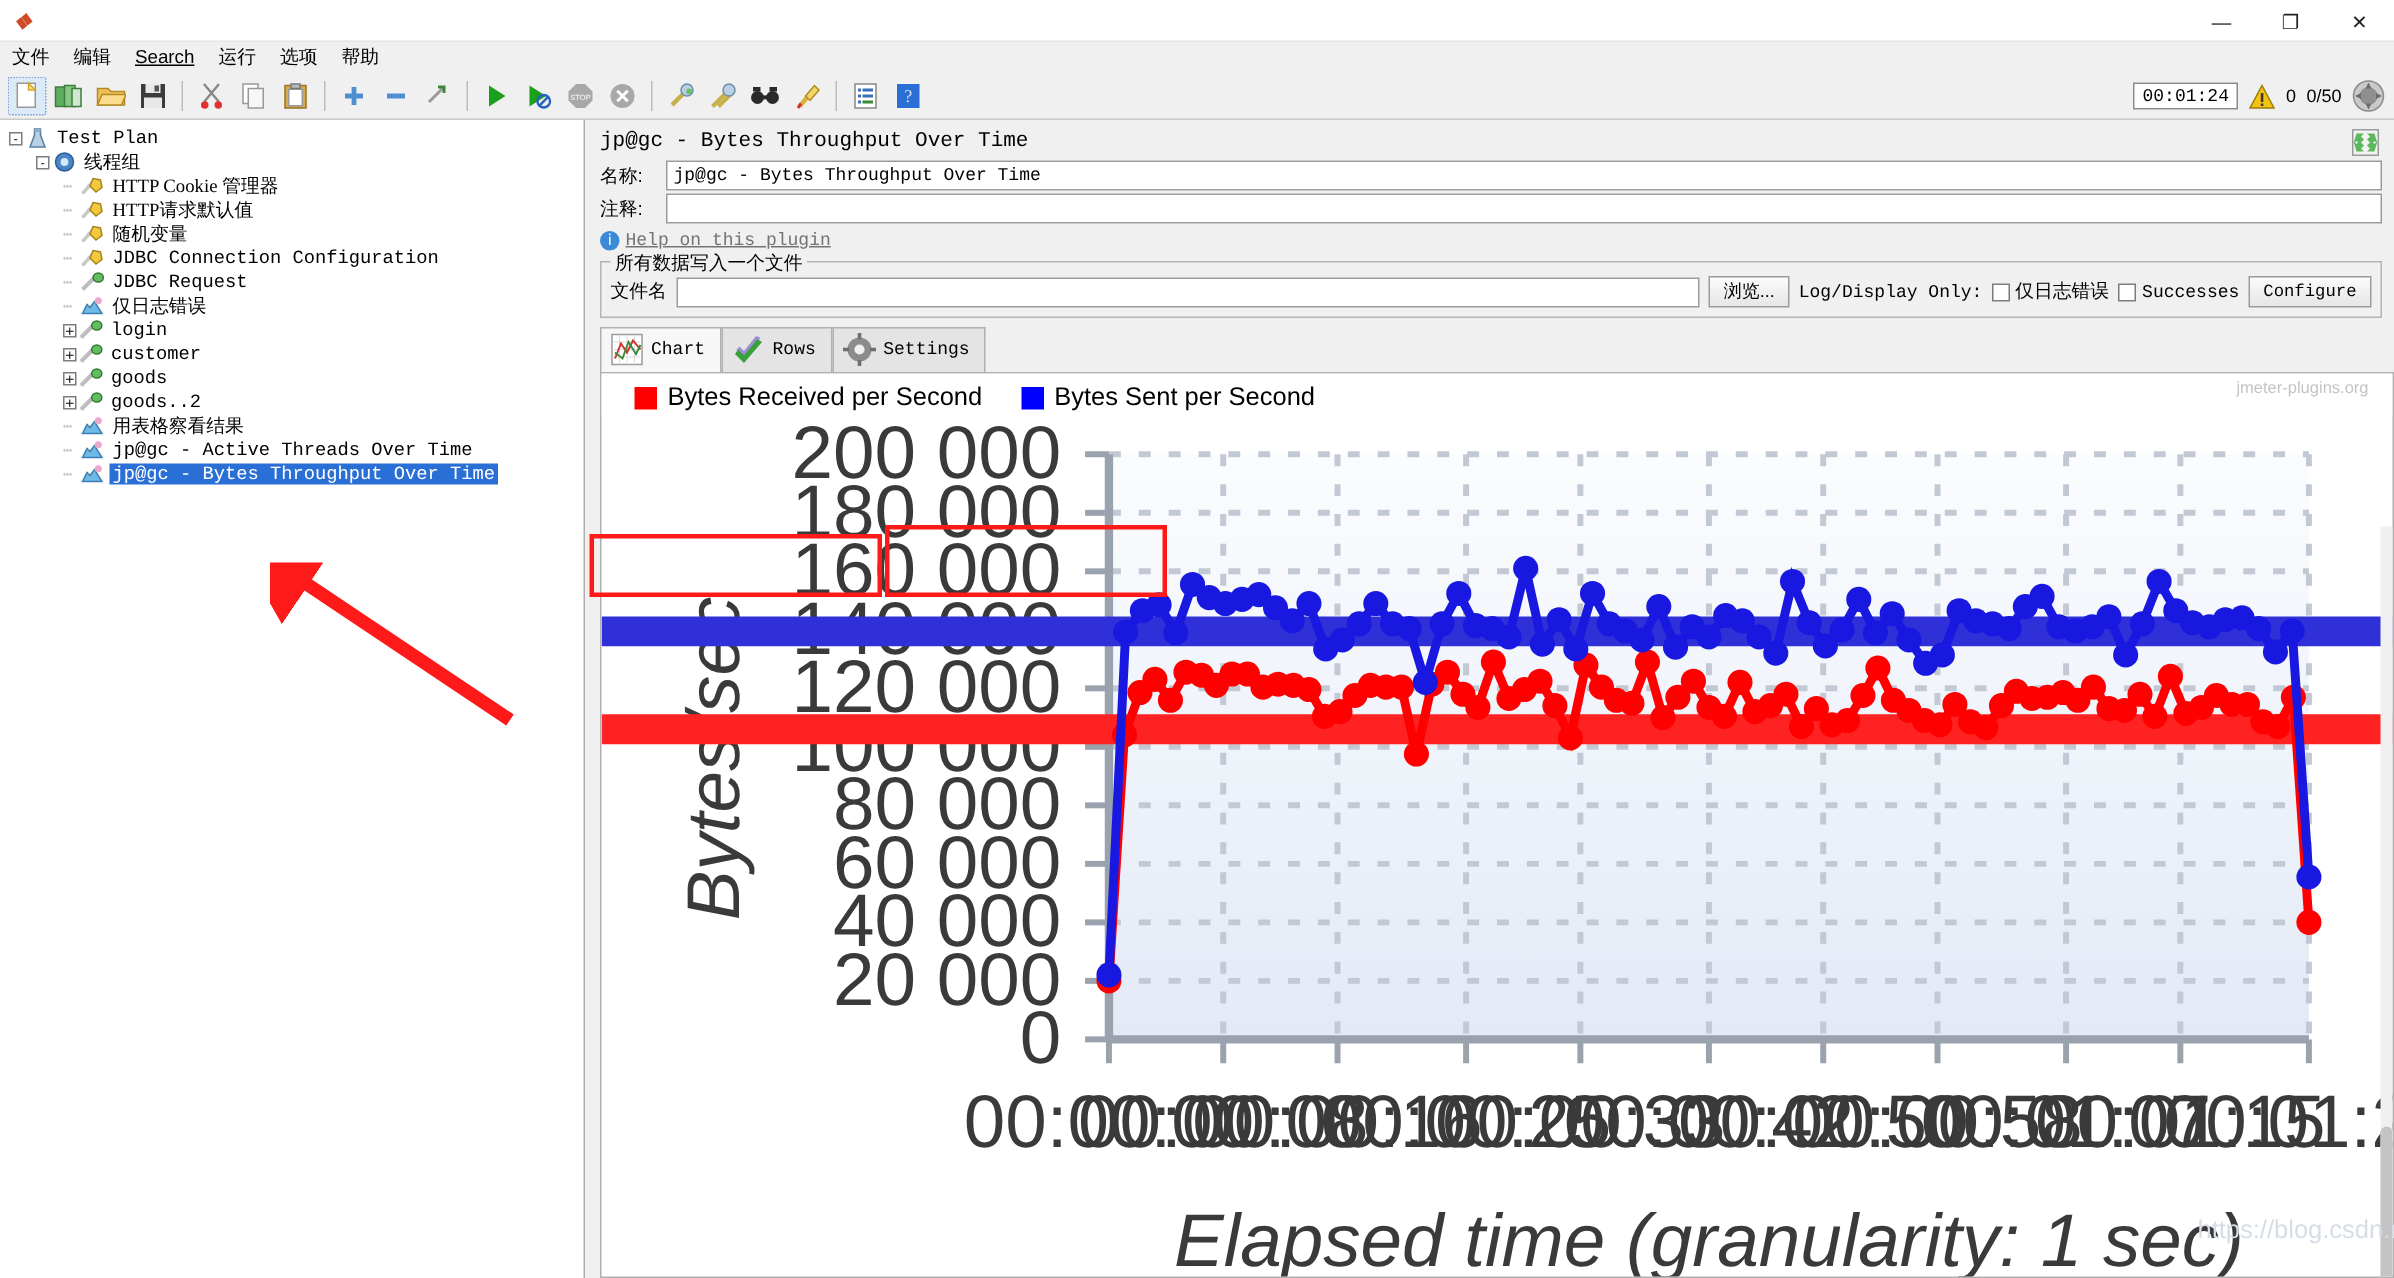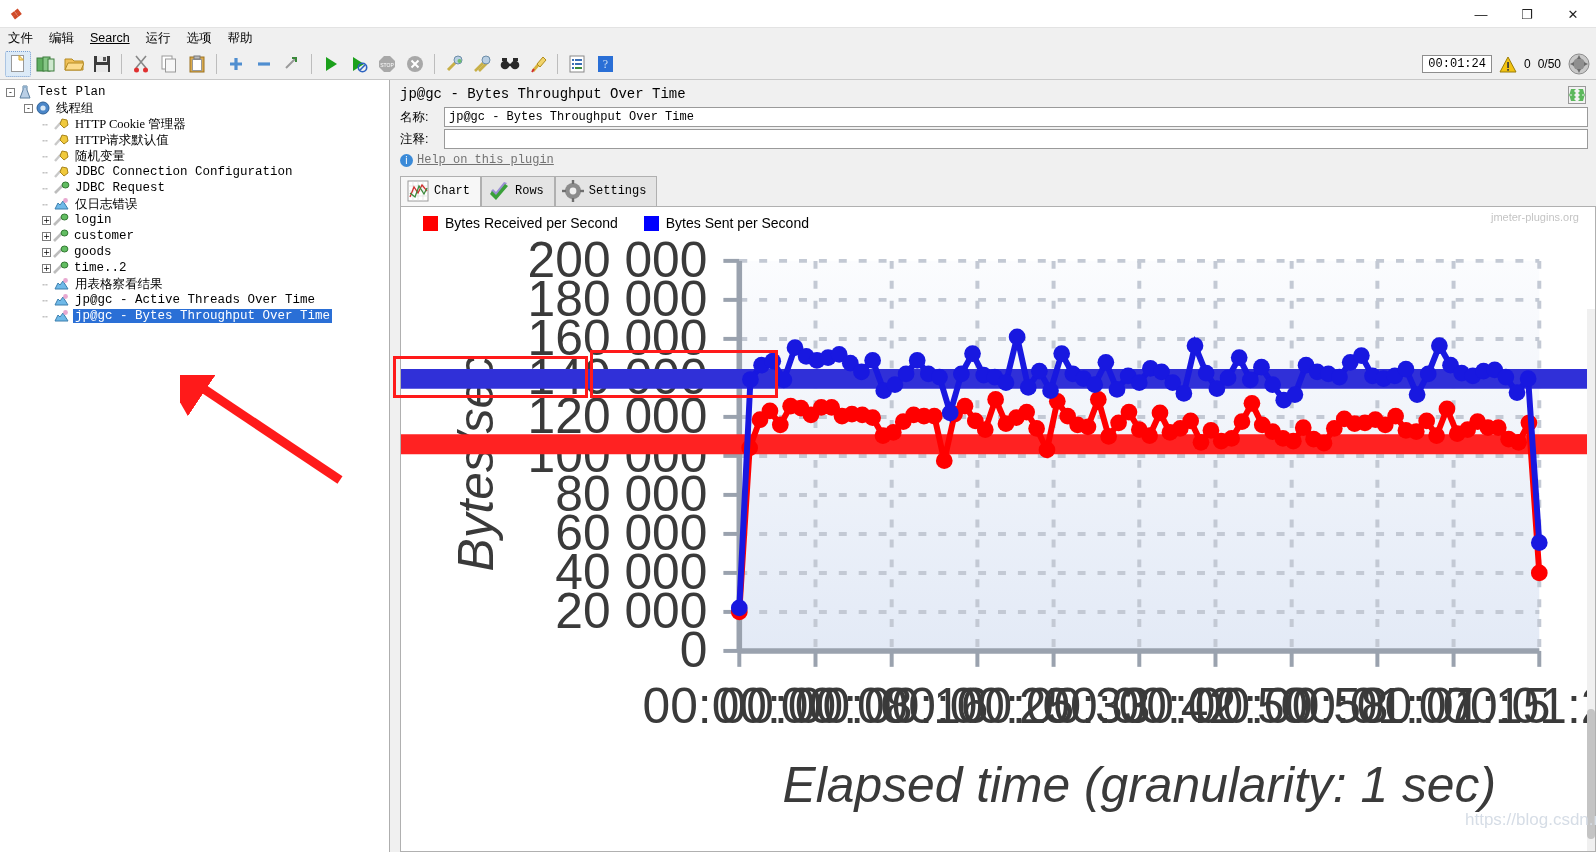--- a/index.html
+++ b/index.html
@@ -132,21 +132,21 @@
   .tabico { width:22px; height:22px; flex:none; }
   
   #chartwrap {
     flex:1; margin:0 0 0 10px; background:#fff; border:1px solid #b0b0b0;
     position:relative; overflow:hidden;
   }
   #legend {
     display:flex; align-items:center; gap:26px; padding:6px 0 2px 22px;
     height:28px; background:#fff;
   }
-  .legitem { display:flex; align-items:center; gap:7px; font-size:14px; }
+  .legitem { display:flex; align-items:center; gap:7px; font-size:17px; }
   .legswatch { width:15px; height:15px; }
   #plot { position:absolute; left:0; right:0; top:30px; bottom:0; }
   #watermark {
     position:absolute; right:16px; top:4px; font-size:11px; color:#c4c4c4;
   }
   #csdn-watermark {
     position:absolute; left:1075px; bottom:22px; font-size:17px;
     color:#d6dde6; white-space:nowrap; pointer-events:none;
   }
   
@@ -441,21 +441,21 @@
             </svg></div>
           <div class="tlabel">goods</div>
         </div>
         <div class="trow">
           <div class="spacer" style="width: 42px;"></div>
           <div class="toggle">+</div>
           <div class="tico"><svg viewBox="0 0 16 14" width="16" height="14">
               <path d="M1 12L9 4" stroke="#bdbdbd" stroke-width="2.6"></path>
               <ellipse cx="11.5" cy="4" rx="3.4" ry="3" fill="#62bd62" stroke="#347a34"></ellipse>
             </svg></div>
-          <div class="tlabel">time..2</div>
+          <div class="tlabel">goods..2</div>
         </div>
         <div class="trow">
           <div class="spacer" style="width: 42px;"></div>
           <div class="dash" style="width: 11px;">⋯</div>
           <div class="tico"><svg viewBox="0 0 16 14" width="16" height="14">
               <path d="M1 12h13l-5-8-3 4-2-2z" fill="#6fb9e8" stroke="#3c7fae"></path>
               <circle cx="11.5" cy="3.5" r="2.4" fill="#e8a8d0"></circle>
             </svg></div>
           <div class="tlabel cn">用表格察看结果</div>
         </div>
@@ -507,20 +507,38 @@
     <div class="frow">
       <div class="flabel">注释:</div>
       <div class="ftext"></div>
     </div>
 
     <div id="helprow">
       <div id="helpicon">i</div>
       <div id="helplink">Help on this plugin</div>
     </div>
 
+    <div id="filegroup">
+      <div id="filegroup-title">所有数据写入一个文件</div>
+      <div id="filerow">
+        <div id="fn-label">文件名</div>
+        <div id="fn-input"></div>
+        <div class="btn cn">浏览...</div>
+        <div id="logdisp">Log/Display Only:</div>
+        <div class="chk">
+          <div class="chkbox"></div>
+          <span>仅日志错误</span>
+        </div>
+        <div class="chk">
+          <div class="chkbox"></div>
+          <span class="lbl-mono">Successes</span>
+        </div>
+        <div class="btn">Configure</div>
+      </div>
+    </div>
 
     <div id="tabs">
       <div class="tab active">
         <svg class="tabico" viewBox="0 0 22 22">
           <rect x="1" y="1" width="20" height="20" fill="#fff" stroke="#9a9a9a"></rect>
           <g stroke="#d9d9d9" stroke-width="0.6">
               <path d="M6 1v20M11 1v20M16 1v20M1 6h20M1 11h20M1 16h20"></path>
             </g>
           <polyline points="3,17 7,7 11,13 15,5 20,11" fill="none" stroke="#d03030" stroke-width="1.3"></polyline>
           <polyline points="3,13 8,17 12,6 17,14 20,8" fill="none" stroke="#3b8a3b" stroke-width="1.3"></polyline>

